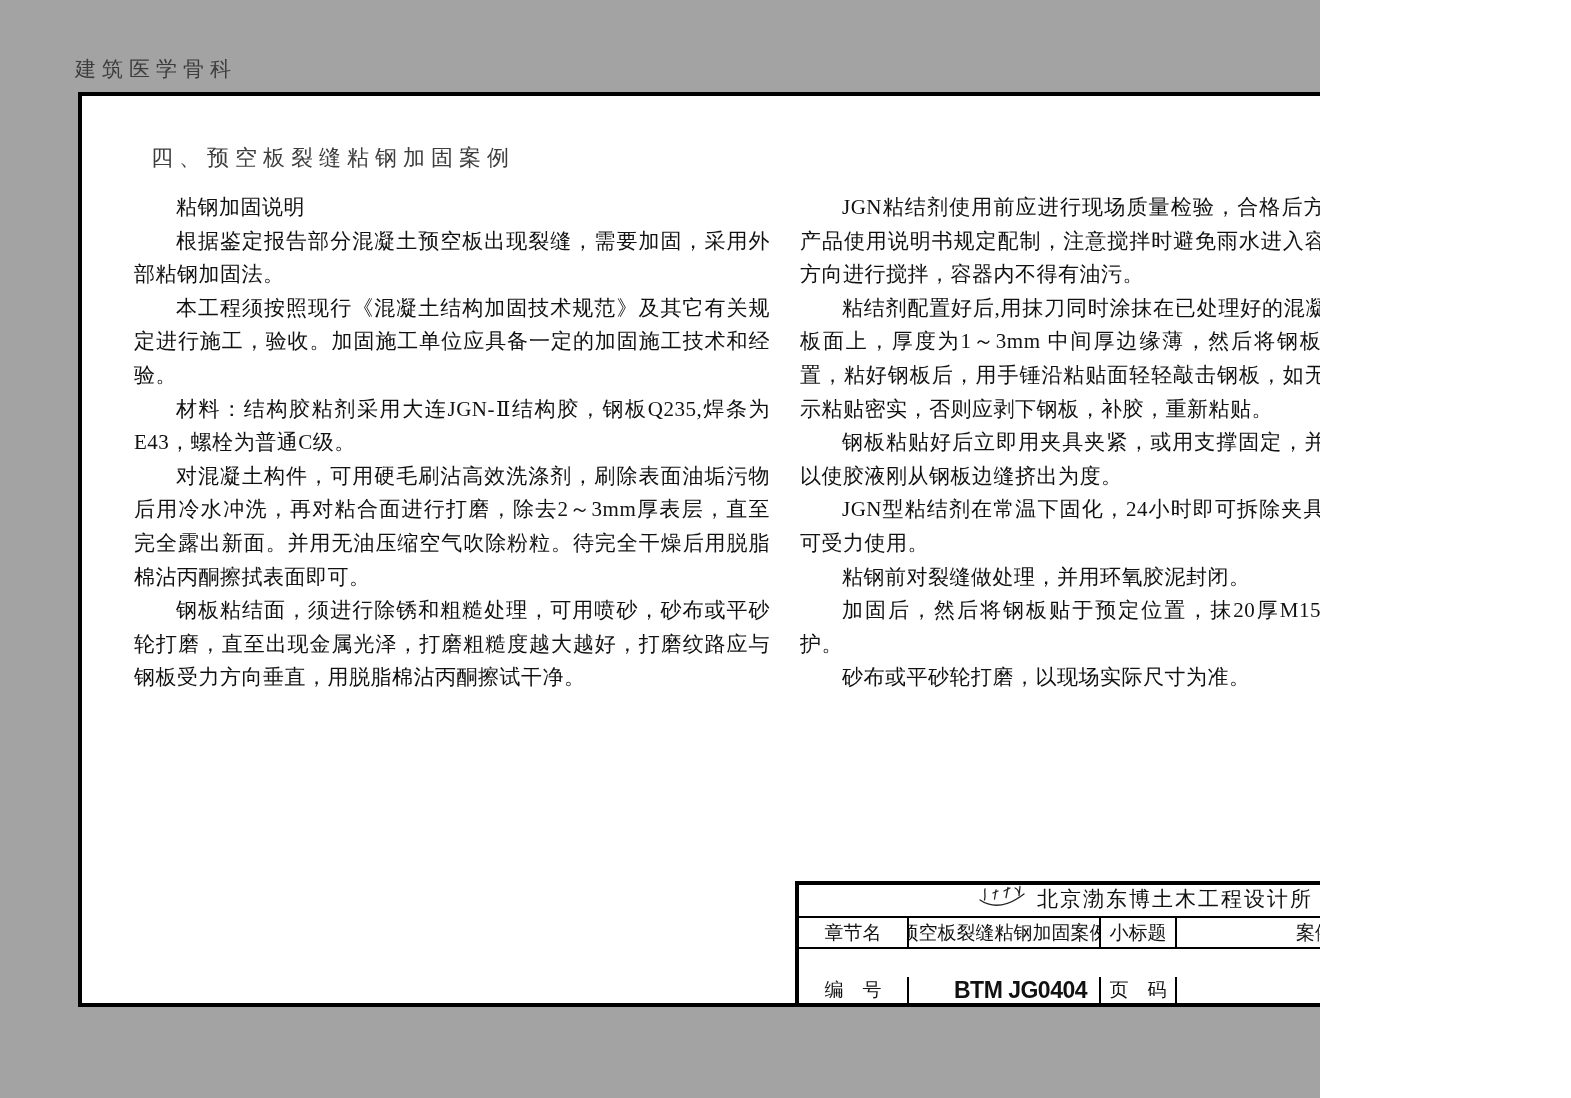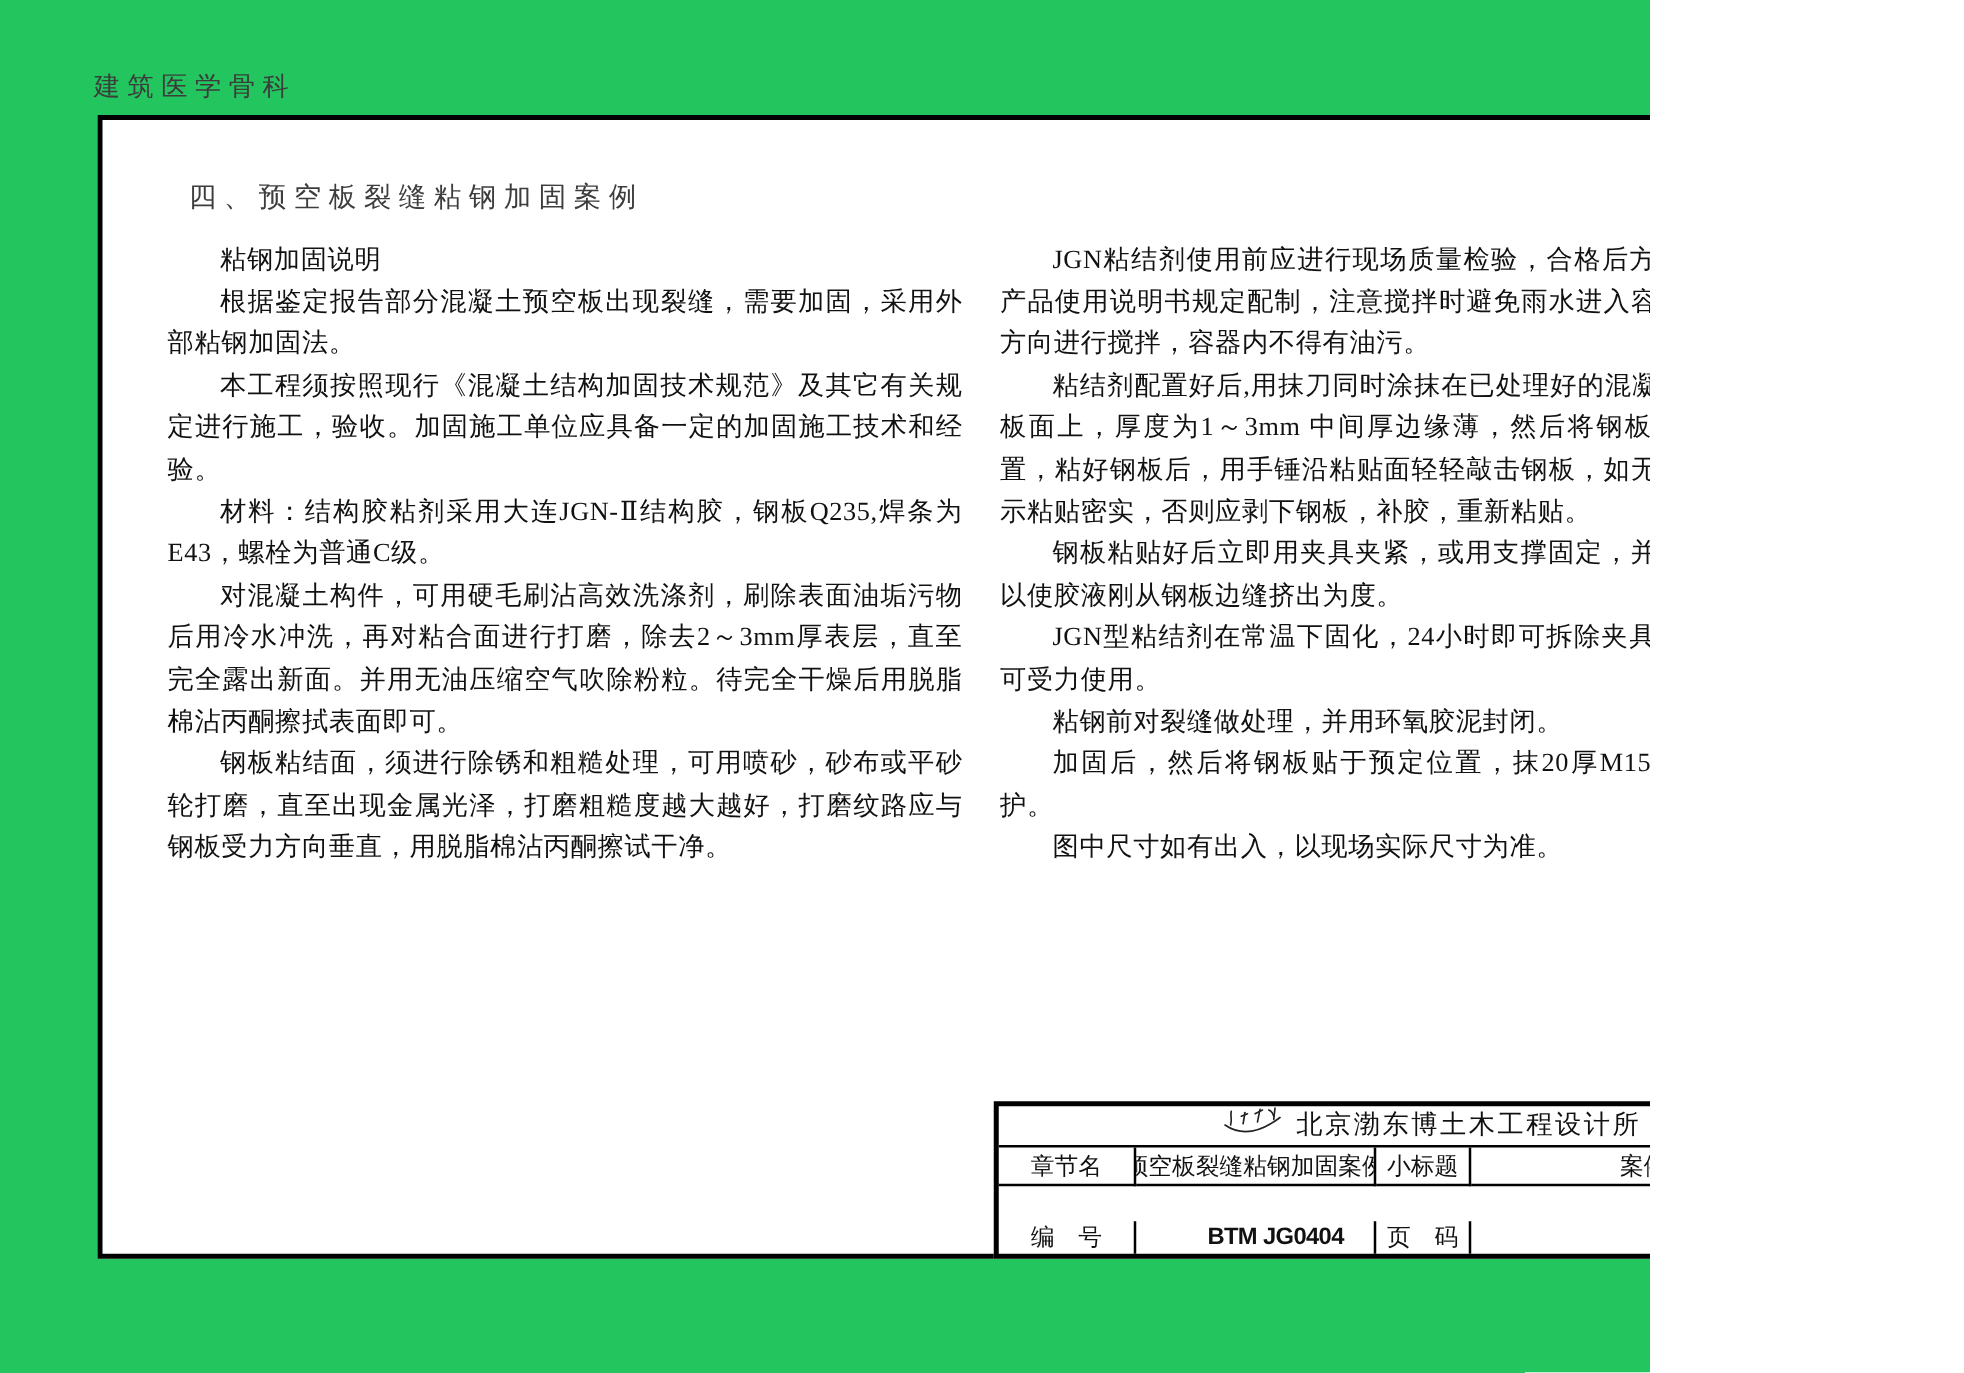--- a/index.html
+++ b/index.html
@@ -1,19 +1,19 @@
 <!DOCTYPE html>
 <html><head>
 <meta charset="utf-8">
 <style>
   html,body{margin:0;padding:0;background:#fff;}
   .page{
     position:relative;
     width:1320px;height:1098px;
-    background:#22c55e;
+    background:#a3a3a3;
     font-family:"Liberation Serif","DejaVu Serif",serif;
     color:#141414;
     overflow:hidden;
   }
   .page-header{
     position:absolute;left:75px;top:55px;
     font-size:21px;letter-spacing:6px;color:#3c3c3c;
   }
   .main-box{
     position:absolute;left:78px;top:92px;
@@ -59,21 +59,21 @@
     height:29px;
     border-right:2px solid #000;
     border-bottom:2px solid #000;
     white-space:nowrap;
     overflow:hidden;
   }
   .tb-cell.last-col{border-right:none;}
   .tb-cell.last-row{border-bottom:none;height:26px;margin-top:28px;}
   .tb-cell.code{
     font-family:"Liberation Sans","DejaVu Sans",sans-serif;
-    font-weight:bold;letter-spacing:-0.5px;font-size:19px;padding-left:33px;
+    font-weight:bold;letter-spacing:-0.5px;font-size:23px;padding-left:33px;
   }
   .tb-cell.pagenum{
     font-family:"Liberation Sans","DejaVu Sans",sans-serif;
     font-weight:bold;font-size:24px;padding-left:16px;
   }
 </style>
 </head>
 <body>
 
 <div class="page">
@@ -93,21 +93,21 @@
       <p>钢板粘结面，须进行除锈和粗糙处理，可用喷砂，砂布或平砂轮打磨，直至出现金属光泽，打磨粗糙度越大越好，打磨纹路应与钢板受力方向垂直，用脱脂棉沾丙酮擦试干净。</p>
     </div>
 
     <div class="col col-right">
       <p>JGN粘结剂使用前应进行现场质量检验，合格后方能使用，按产品使用说明书规定配制，注意搅拌时避免雨水进入容器，按同一方向进行搅拌，容器内不得有油污。</p>
       <p>粘结剂配置好后,用抹刀同时涂抹在已处理好的混凝土表面和钢板面上，厚度为1～3mm 中间厚边缘薄，然后将钢板贴于预定位置，粘好钢板后，用手锤沿粘贴面轻轻敲击钢板，如无空洞声，表示粘贴密实，否则应剥下钢板，补胶，重新粘贴。</p>
       <p>钢板粘贴好后立即用夹具夹紧，或用支撑固定，并适当加压，以使胶液刚从钢板边缝挤出为度。</p>
       <p>JGN型粘结剂在常温下固化，24小时即可拆除夹具或支撑，3d可受力使用。</p>
       <p>粘钢前对裂缝做处理，并用环氧胶泥封闭。</p>
       <p>加固后，然后将钢板贴于预定位置，抹20厚M15水泥砂浆保护。</p>
-      <p>图中尺寸如有出入，以现场实际尺寸为准。</p>
+      <p>砂布或平砂轮打磨，以现场实际尺寸为准。</p>
     </div>
 
     <div class="title-block">
 
       <div class="tb-company">
         <span class="tb-logo">
           <svg width="50" height="28" viewBox="0 0 50 28" aria-hidden="true">
             <g fill="none" stroke="#222" stroke-width="1.3" stroke-linecap="round">
               <path d="M8 4 C 7 8, 9 10, 7.5 15"></path>
               <path d="M16 8 l 5 -2"></path>

